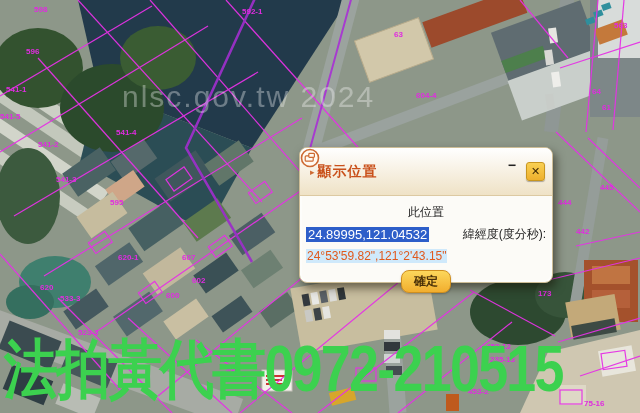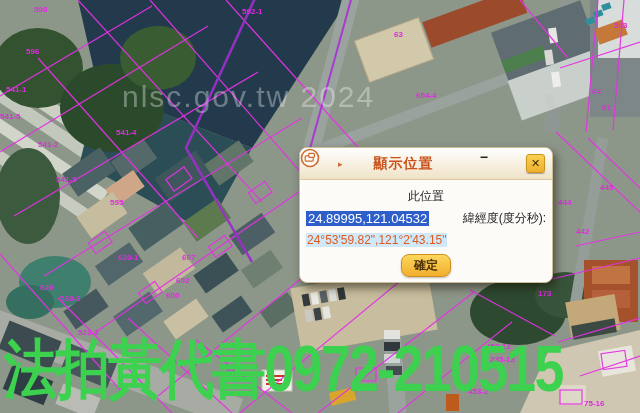--- a/index.html
+++ b/index.html
@@ -29,23 +29,23 @@
     pointer-events:none;
   }
   
   .dialog{
     position:absolute;left:299px;top:147px;width:252px;height:134px;
     background:#fcfbf7;border:1px solid #cdbd96;border-radius:8px;
     box-shadow:3px 5px 10px rgba(25,20,8,.55), inset 0 0 0 2px rgba(255,255,255,.45);
     font-size:12px;color:#222;
   }
   .dlg-header{
-    display:flex;align-items:center;height:31px;padding:0 7px;
+    display:flex;align-items:center;height:31px;padding:8px 7px;
     background:linear-gradient(#ffffff,#efe2c6);
-    border-bottom:1px solid #dcc9a2;border-radius:7px 7px 0 0;gap:28px;
+    border-bottom:1px solid #dcc9a2;border-radius:7px 7px 0 0;
   }
   .dlg-icon{display:flex;align-items:center;}
   .dlg-arrow{color:#cd6a33;font-size:9px;margin:0 3px 0 3px;}
   .dlg-title{
     color:var(--title_orange,#c9501a);font-weight:bold;font-size:14px;letter-spacing:1px;
   }
   .dlg-min{
     margin-left:auto;align-self:flex-start;margin-top:3px;
     font-weight:bold;color:#222;font-size:14px;line-height:12px;padding:0 5px;cursor:pointer;
   }
@@ -244,21 +244,21 @@
       <span class="parcel" style="left: 0px; top: 113px;">541-5</span>
       <span class="parcel" style="left: 116px; top: 129px;">541-4</span>
       <span class="parcel" style="left: 38px; top: 141px;">541-2</span>
       <span class="parcel" style="left: 56px; top: 176px;">541-3</span>
       <span class="parcel" style="left: 110px; top: 199px;">595</span>
       <span class="parcel" style="left: 558px; top: 199px;">444</span>
       <span class="parcel" style="left: 600px; top: 184px;">445</span>
       <span class="parcel" style="left: 576px; top: 228px;">442</span>
       <span class="parcel" style="left: 118px; top: 254px;">620-1</span>
       <span class="parcel" style="left: 182px; top: 254px;">607</span>
-      <span class="parcel" style="left: 176px; top: 277px; text-align: center;">602</span>
+      <span class="parcel" style="left: 192px; top: 277px; text-align: center;">602</span>
       <span class="parcel" style="left: 40px; top: 284px;">620</span>
       <span class="parcel" style="left: 166px; top: 292px;">600</span>
       <span class="parcel" style="left: 60px; top: 295px;">533-3</span>
       <span class="parcel" style="left: 78px; top: 329px;">523-3</span>
       <span class="parcel" style="left: 226px; top: 367px;">488</span>
       <span class="parcel" style="left: 486px; top: 343px;">452-12</span>
       <span class="parcel" style="left: 490px; top: 356px;">235-13</span>
       <span class="parcel" style="left: 468px; top: 388px;">453-2</span>
       <span class="parcel" style="left: 538px; top: 290px;">173</span>
       <span class="parcel" style="left: 584px; top: 400px;">75-16</span>

